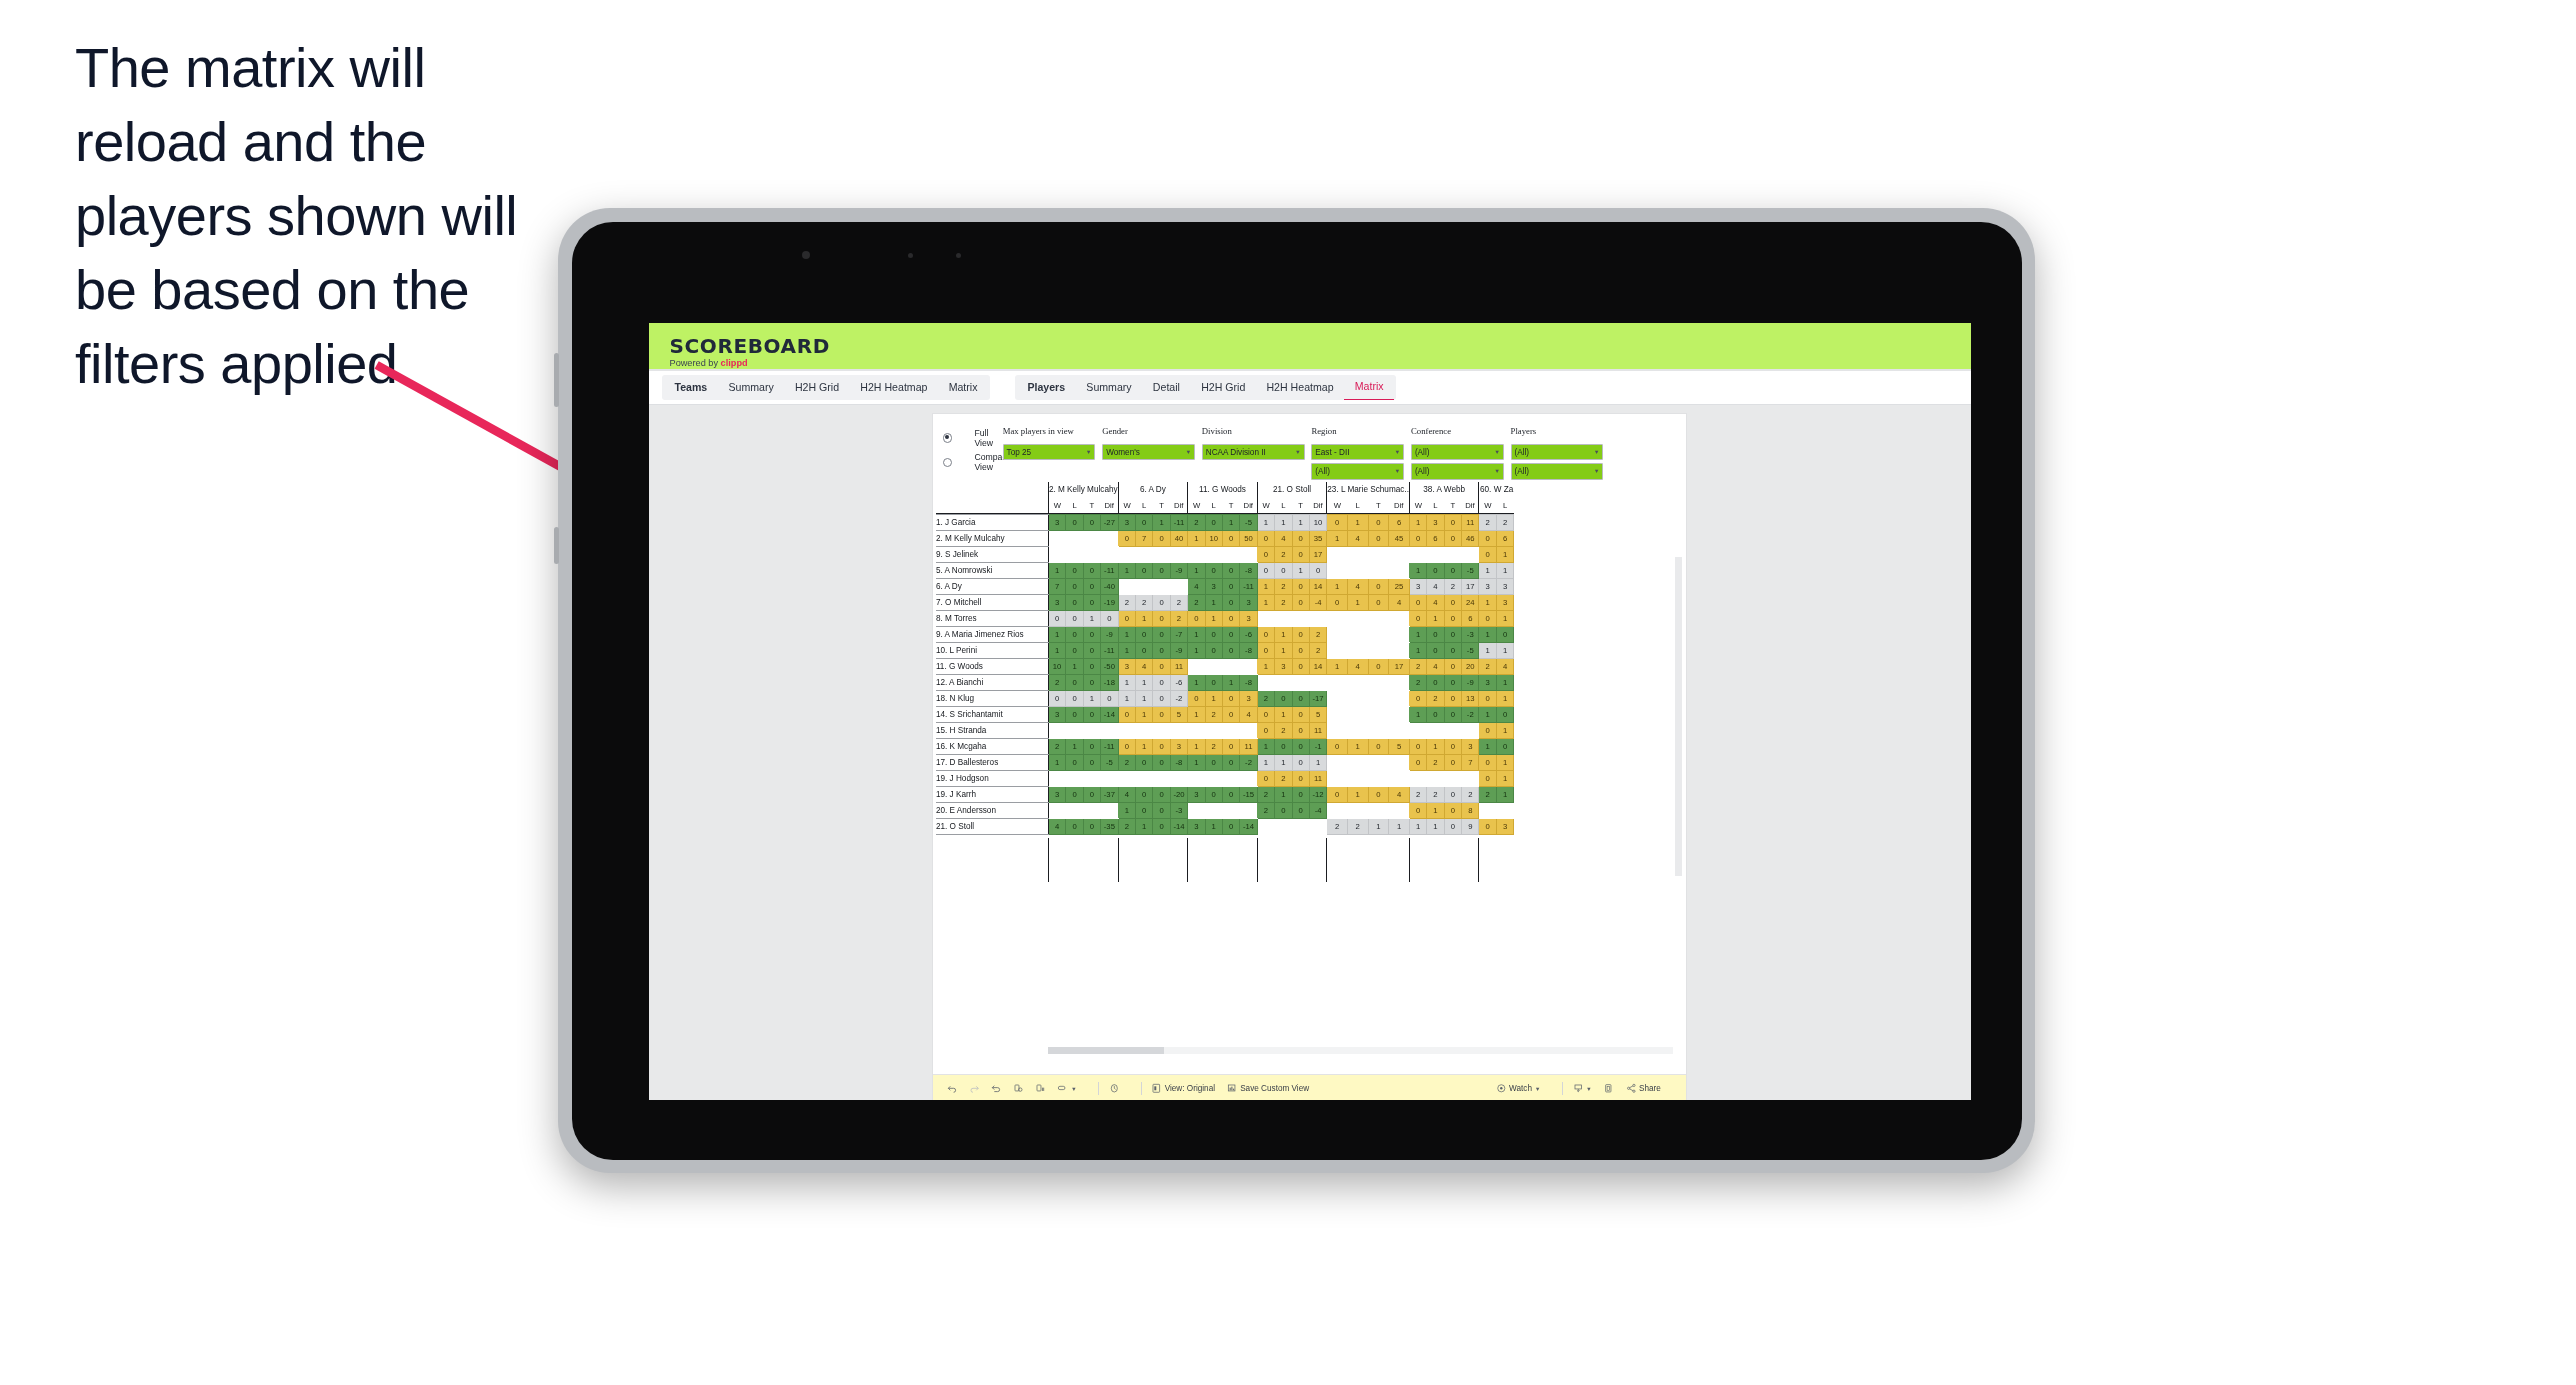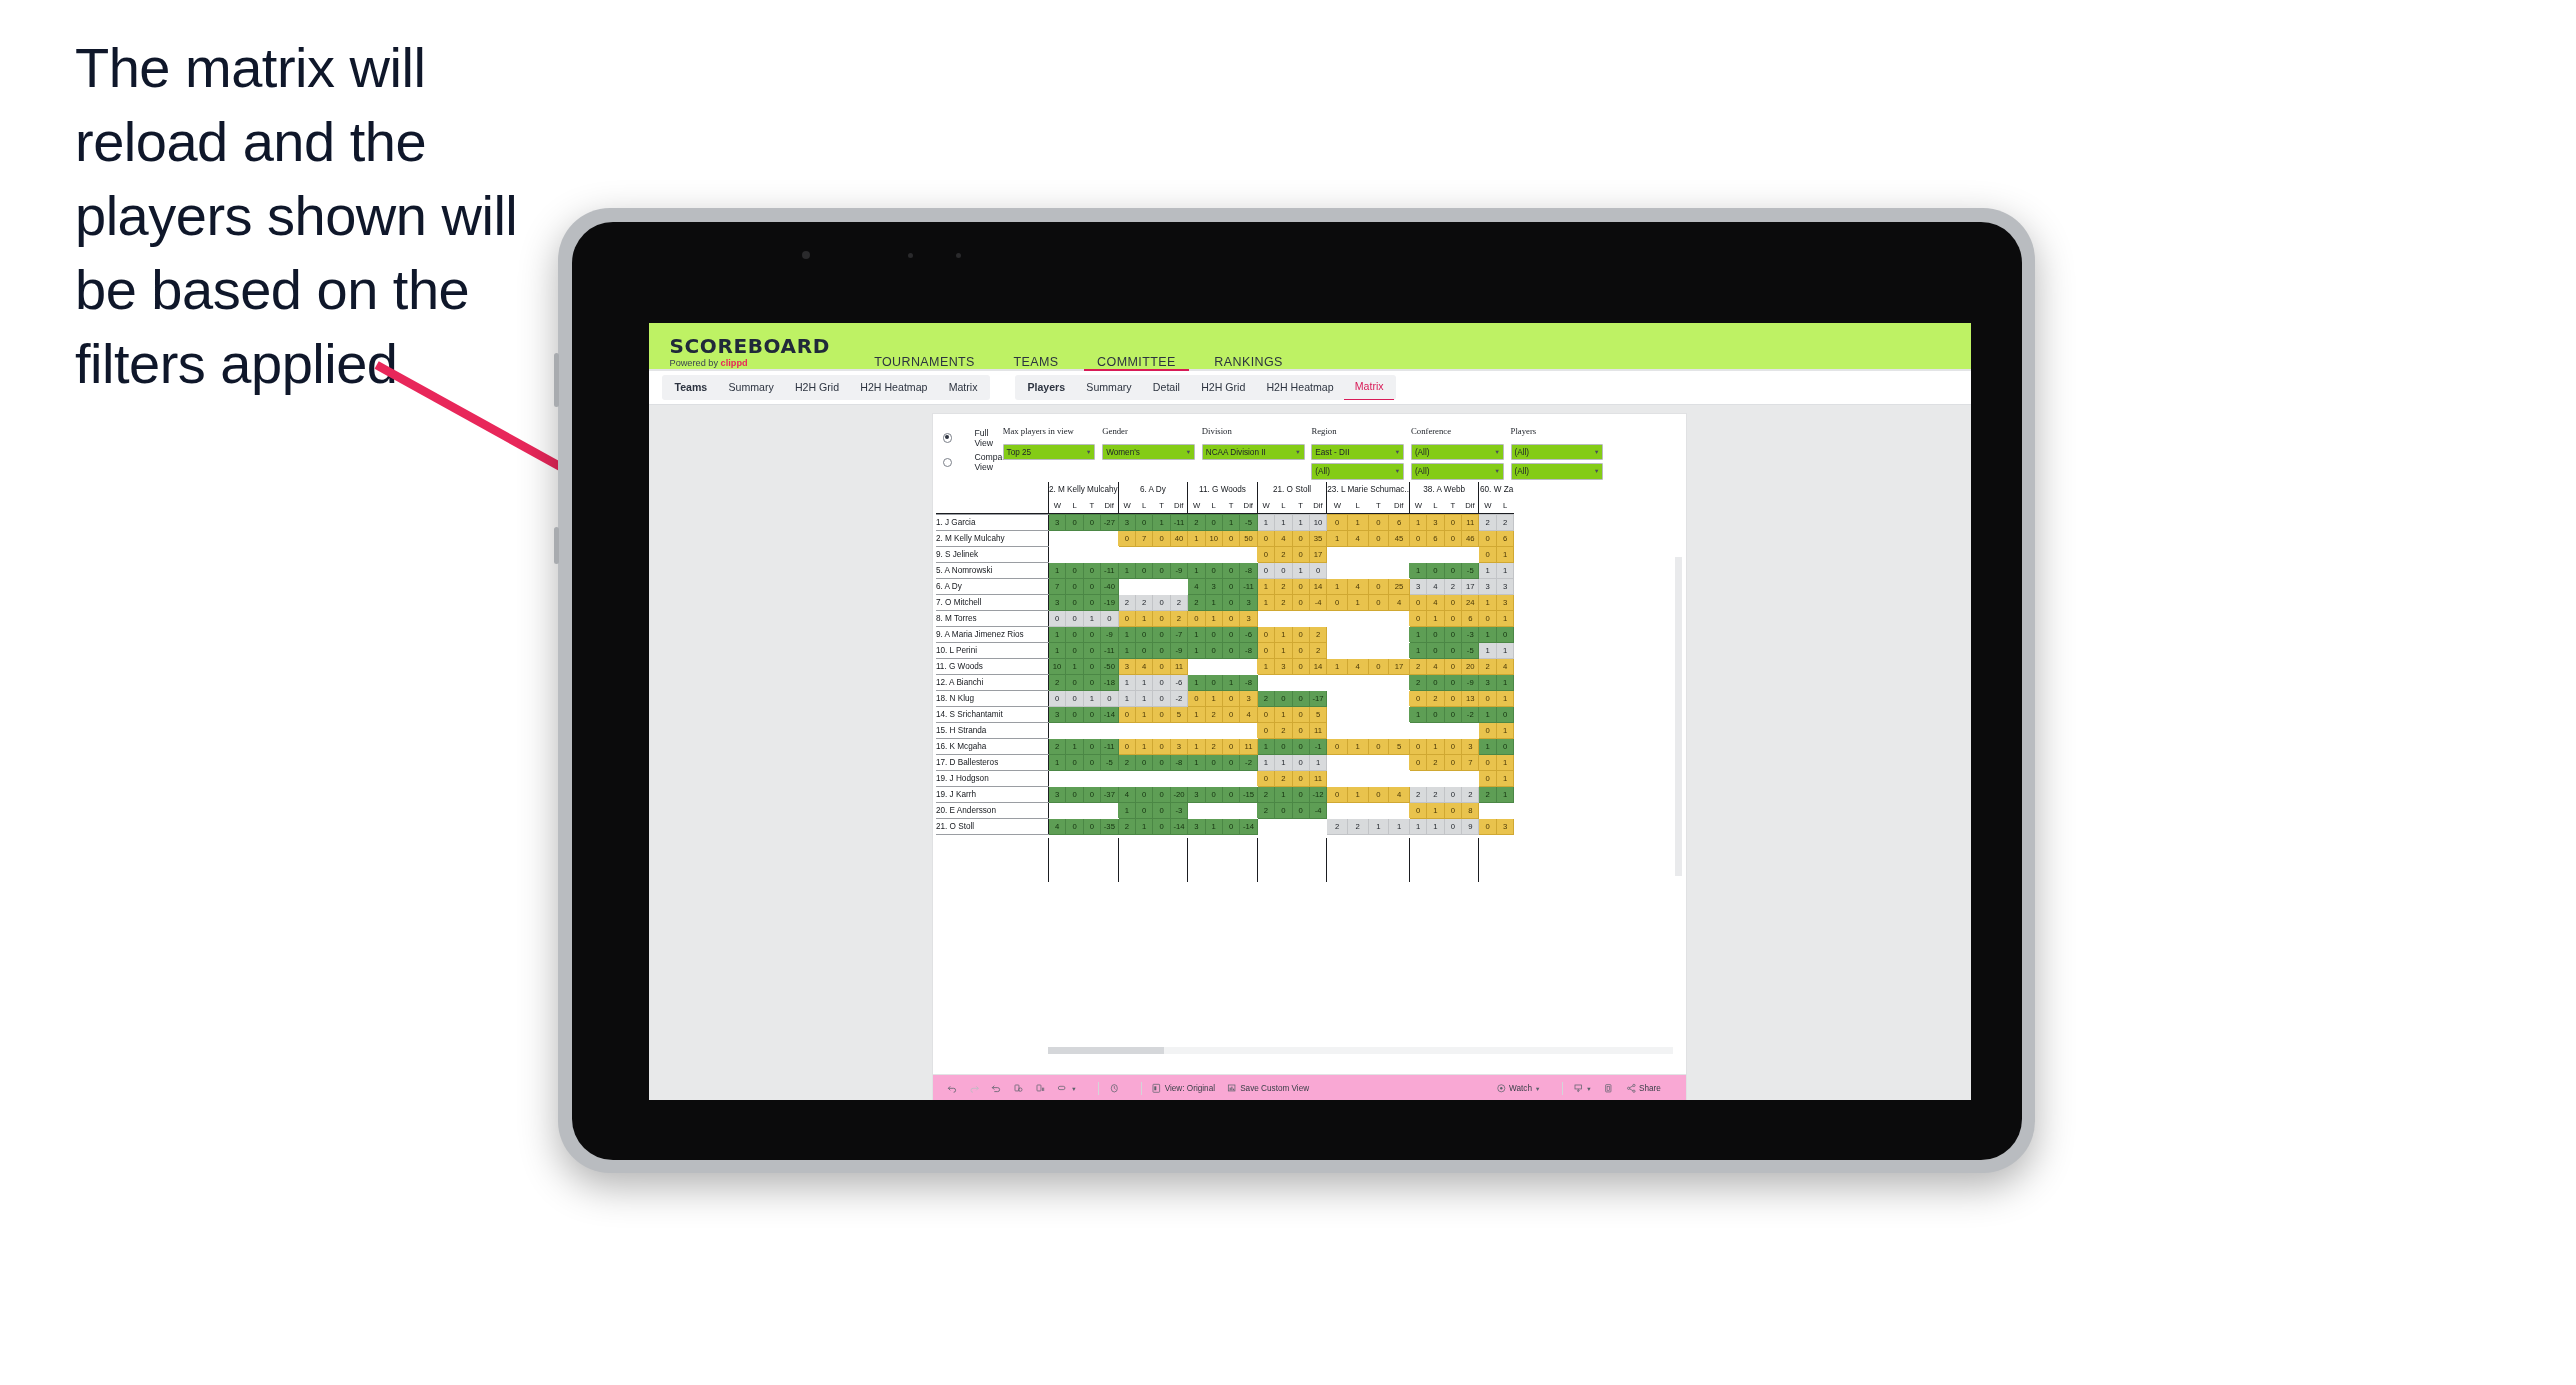--- a/index.html
+++ b/index.html
@@ -127,21 +127,21 @@
   .topline td{border-top:1.9px solid #1b1d21;height:0;padding:0;}
   .botline td{border-top:1.9px solid #1b1d21;height:2.9px;padding:0;}
 
   
   #hscroll{position:absolute;left:115px;right:13.5px;bottom:48px;height:6.8px;background:#f2f3f4;}
   #hscroll .thumb{width:116px;height:6.8px;background:#d5d7da;}
   #vscroll{position:absolute;right:3.9px;top:75px;width:6.8px;height:319px;background:#e9eaec;}
 
   
   #toolbar{
-    position:absolute;left:0;right:0;bottom:0;height:27px;background:#f9a8d4;
+    position:absolute;left:0;right:0;bottom:0;height:27px;background:#fef9c3;
     border-top:1px solid #e2e3e5;display:flex;align-items:center;padding:0 13.5px;
     font-size:8.2px;color:#3b4049;
   }
   .tb{display:flex;align-items:center;gap:2.9px;margin-right:11.6px;cursor:pointer;white-space:nowrap;}
   .tb svg{display:block;}
   .tb-sep{width:1px;height:12.5px;background:#d3d5d8;margin:0 9.7px;}
   .tb-spacer{flex:1;}
   .mini-caret{font-size:5.8px;color:#5a6069;}
 </style>
 </head>
@@ -169,26 +169,20 @@
 
     <div id="screen">
 
       <div id="app-header">
         <div id="logo-block">
           <div id="logo-main">SCOREBOARD</div>
           <div id="logo-sub">
             <span>Powered by</span>
             <span class="brand">clippd</span>
           </div>
-        </div>
-        <div class="topnav">
-          <div class="topnav-item">TOURNAMENTS</div>
-          <div class="topnav-item">TEAMS</div>
-          <div class="topnav-item active">COMMITTEE</div>
-          <div class="topnav-item">RANKINGS</div>
         </div>
       </div>
 
       <div id="subnav">
         <div class="subgroup">
           <div class="sub-item lead">Teams</div>
           <div class="sub-item">Summary</div>
           <div class="sub-item">H2H Grid</div>
           <div class="sub-item">H2H Heatmap</div>
           <div class="sub-item">Matrix</div>

